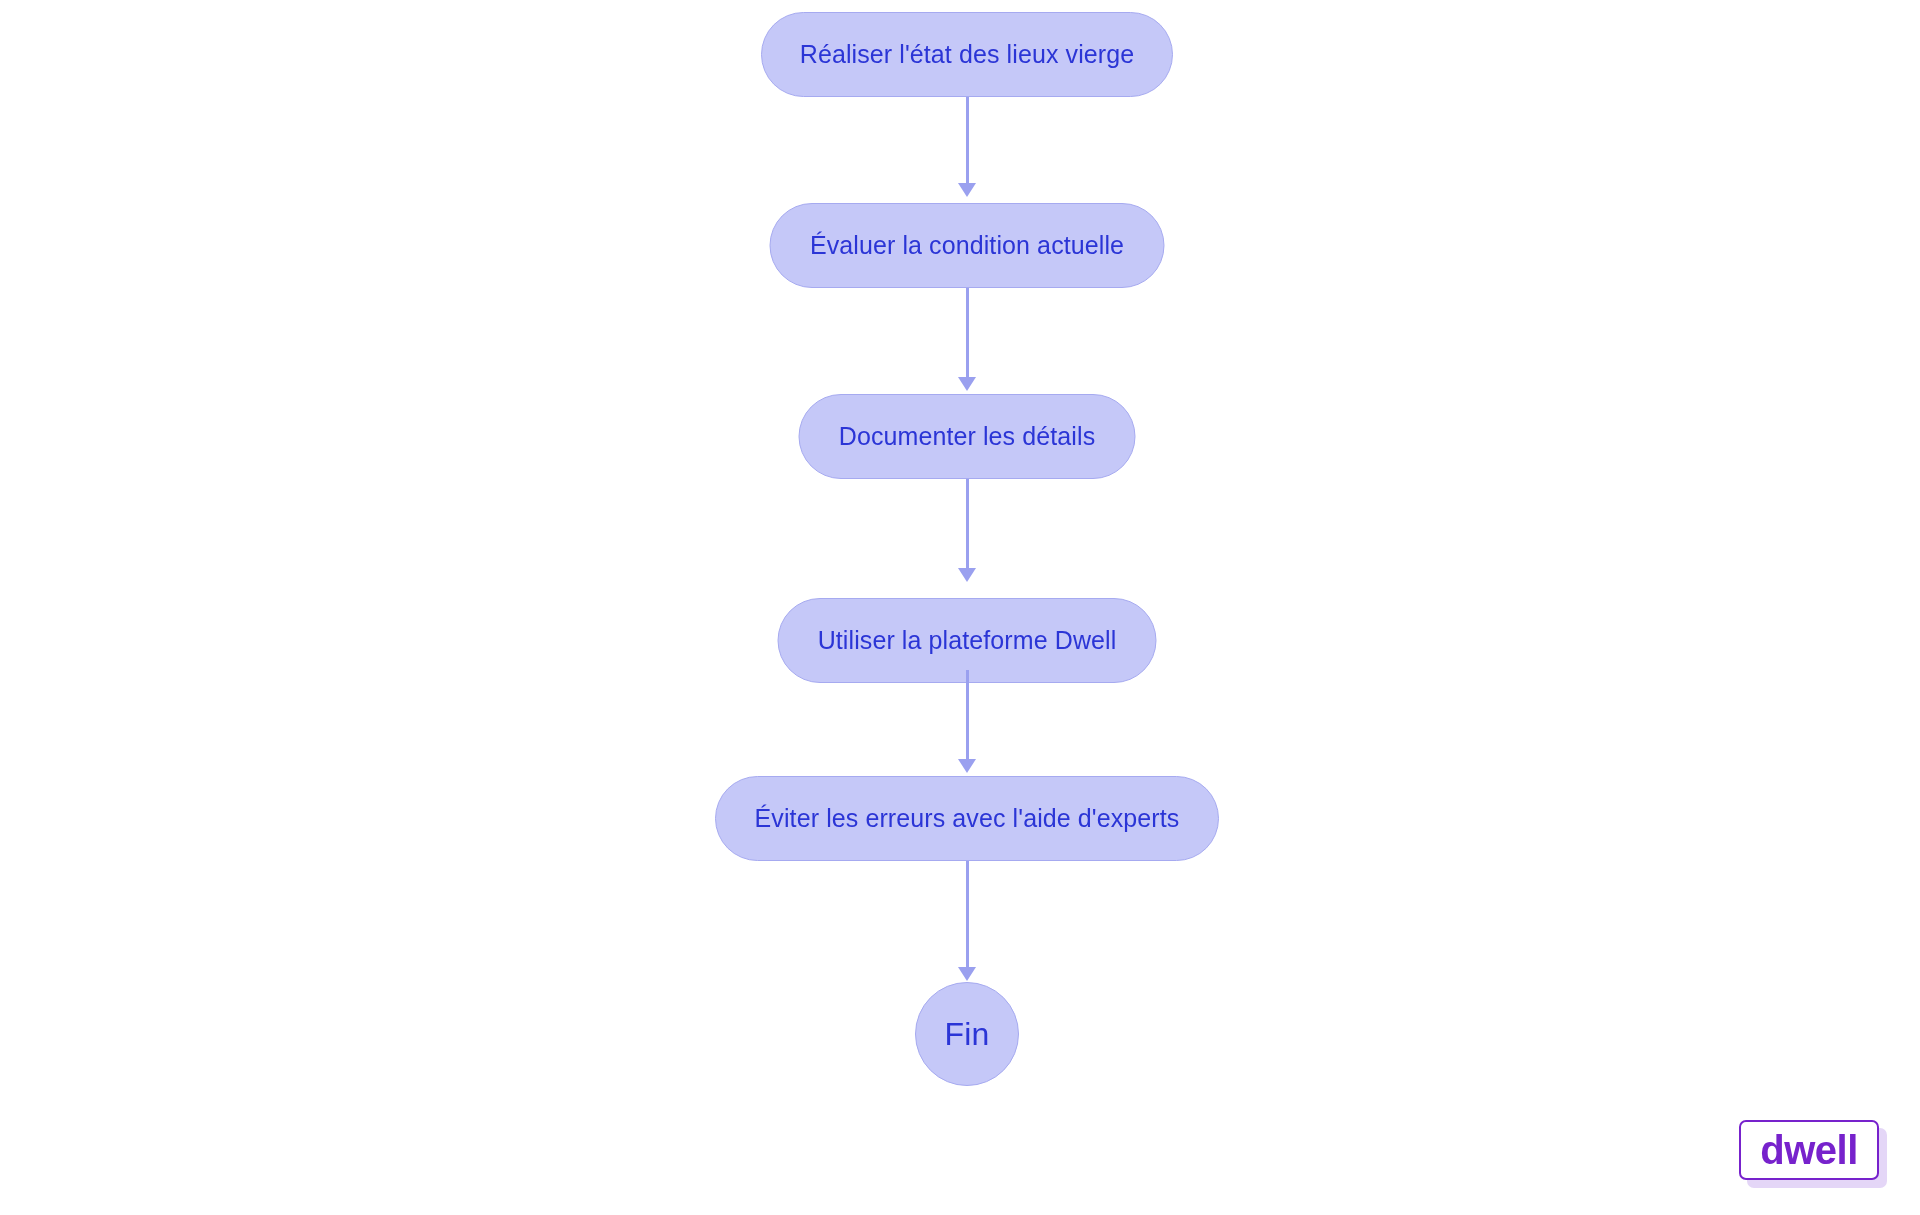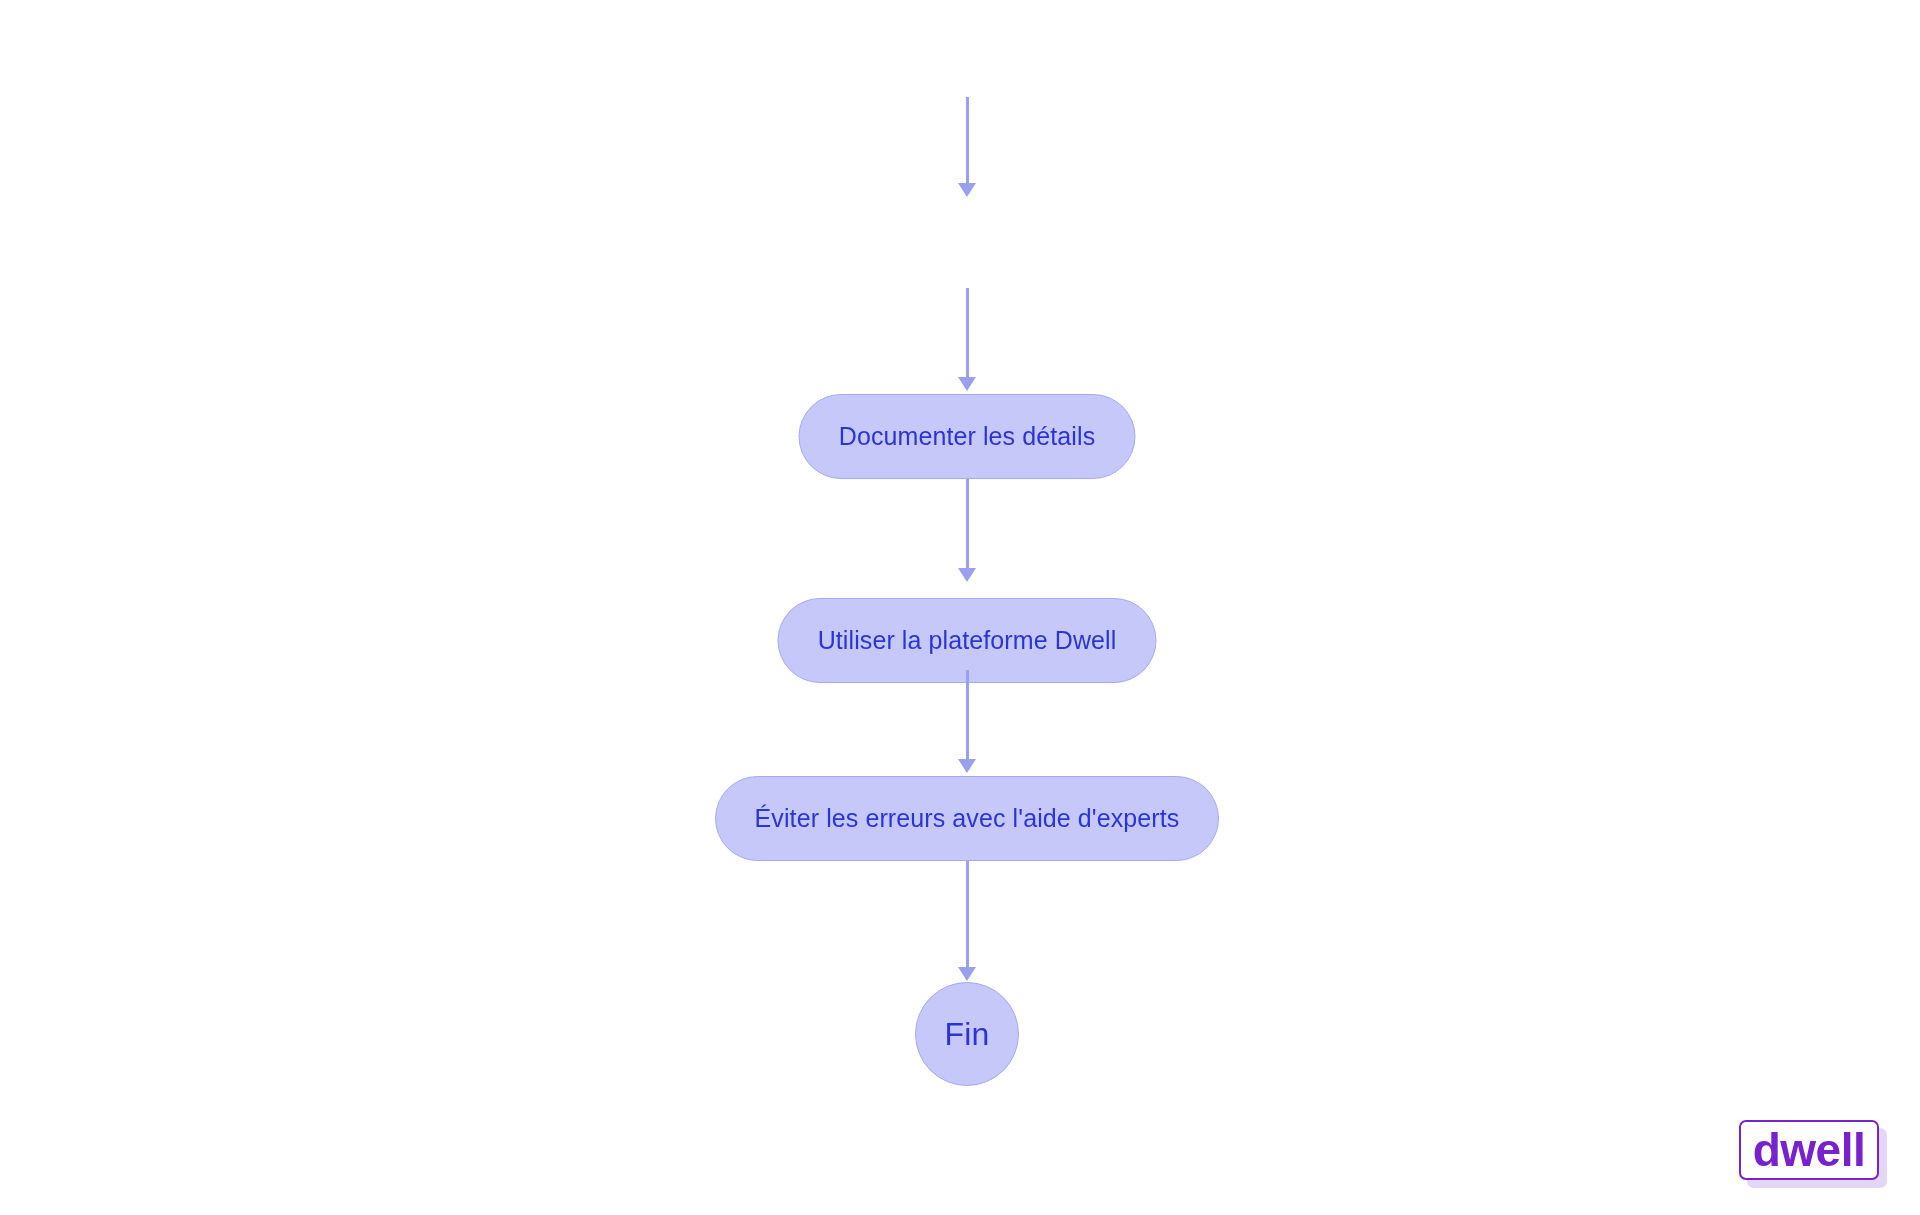--- a/index.html
+++ b/index.html
@@ -97,37 +97,43 @@
     box-sizing: border-box;
     background: #ffffff;
     border: 2.5px solid #7722cc;
     border-radius: 7px;
     display: flex;
     align-items: center;
     justify-content: center;
   }
   #brand-logo .logo-text {
     color: #7722cc;
-    font-size: 46px;
+    font-size: 40px;
     font-weight: 700;
     letter-spacing: -0.5px;
     line-height: 1;
   }
 </style>
 </head>
 <body>
 
 <div id="flow-canvas">
 
+  <div class="node pill" style="left:967px; top:12px; width:412px; height:85px;">
+    <span>Réaliser l'état des lieux vierge</span>
+  </div>
 
   <div class="connector" style="left:967px; top:97px; height:100px;">
     <div class="shaft"></div>
     <div class="head"></div>
   </div>
 
+  <div class="node pill" style="left:967px; top:203px; width:395px; height:85px;">
+    <span>Évaluer la condition actuelle</span>
+  </div>
 
   <div class="connector" style="left:967px; top:288px; height:103px;">
     <div class="shaft"></div>
     <div class="head"></div>
   </div>
 
   <div class="node pill" style="left:967px; top:394px; width:337px; height:85px;">
     <span>Documenter les détails</span>
   </div>
 

